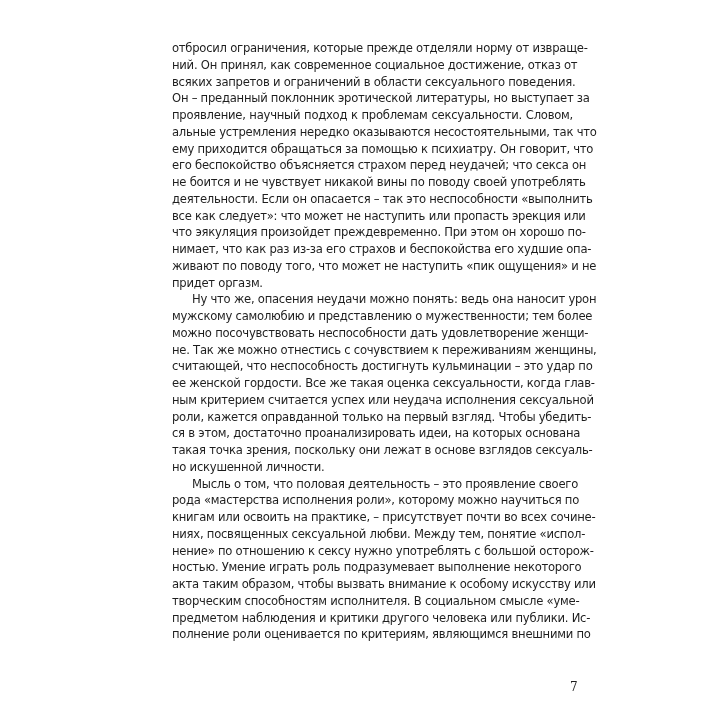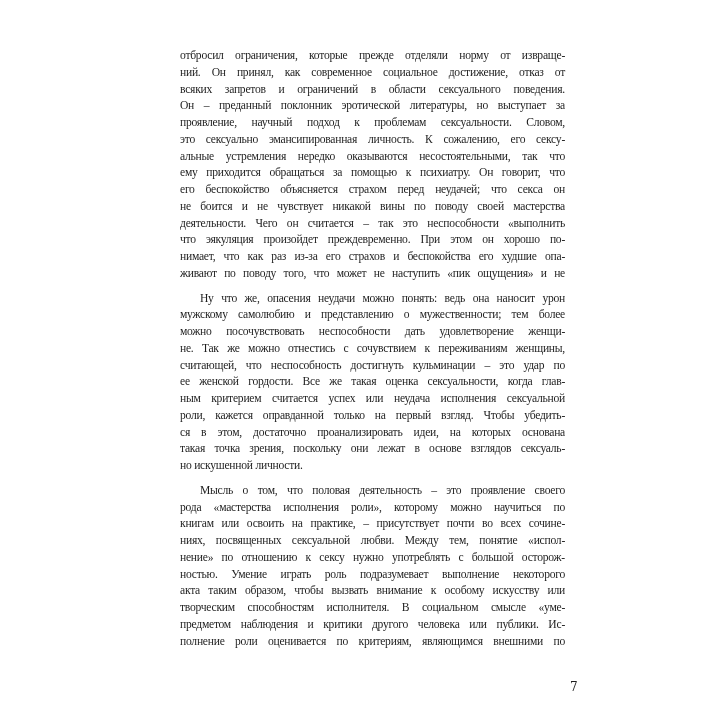--- a/index.html
+++ b/index.html
@@ -24,25 +24,24 @@
       left: 172px;
       top: 40px;
       width: 401px;
       font-family: "DejaVu Sans", sans-serif;
       font-size: 11.6px;
       line-height: 16.75px;
       color: #1e1e1e;
       letter-spacing: -0.25px;
     }
     .para {
-      margin: 8px;
+      margin: 0;
       text-align: justify;
       text-align-last: left;
       hyphens: manual;
-      font-family: Liberation Serif, serif;
     }
     .line {
       display: block;
       text-align: justify;
       text-align-last: justify;
       white-space: nowrap;
       overflow: visible;
       height: 16.75px;
     }
     .line.last {
@@ -65,29 +64,30 @@
 
 <div class="page">
   <div class="text-block">
 
     <div class="para">
       <span class="line">отбросил ограничения, которые прежде отделяли норму от извраще-</span>
       <span class="line">ний. Он принял, как современное социальное достижение, отказ от</span>
       <span class="line">всяких запретов и ограничений в области сексуального поведения.</span>
       <span class="line">Он – преданный поклонник эротической литературы, но выступает за</span>
       <span class="line">проявление, научный подход к проблемам сексуальности. Словом,</span>
-      <span class="line">это сексуально эмансипированная личность. К сожалению, его сексу-</span>
       <span class="line">альные устремления нередко оказываются несостоятельными, так что</span>
       <span class="line">ему приходится обращаться за помощью к психиатру. Он говорит, что</span>
       <span class="line">его беспокойство объясняется страхом перед неудачей; что секса он</span>
-      <span class="line">не боится и не чувствует никакой вины по поводу своей мастерства</span>
-      <span class="line">деятельности. Чего он считается – так это неспособности «выполнить</span>
+      <span class="line">не боится и не чувствует никакой вины по поводу своей употреблять</span>
+      <span class="line">деятельности. Если он опасается – так это неспособности «выполнить</span>
+      <span class="line">все как следует»: что может не наступить или пропасть эрекция или</span>
       <span class="line">что эякуляция произойдет преждевременно. При этом он хорошо по-</span>
       <span class="line">нимает, что как раз из-за его страхов и беспокойства его худшие опа-</span>
       <span class="line">живают по поводу того, что может не наступить «пик ощущения» и не</span>
+      <span class="line last">придет оргазм.</span>
     </div>
 
     <div class="para">
       <span class="line indent">Ну что же, опасения неудачи можно понять: ведь она наносит урон</span>
       <span class="line">мужскому самолюбию и представлению о мужественности; тем более</span>
       <span class="line">можно посочувствовать неспособности дать удовлетворение женщи-</span>
       <span class="line">не. Так же можно отнестись с сочувствием к переживаниям женщины,</span>
       <span class="line">считающей, что неспособность достигнуть кульминации – это удар по</span>
       <span class="line">ее женской гордости. Все же такая оценка сексуальности, когда глав-</span>
       <span class="line">ным критерием считается успех или неудача исполнения сексуальной</span>

